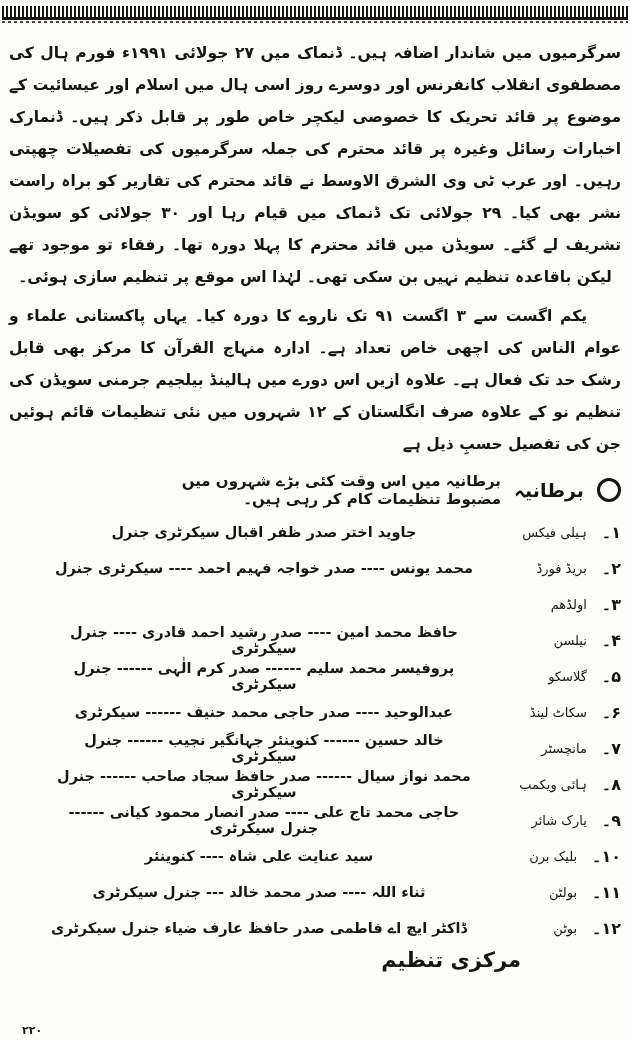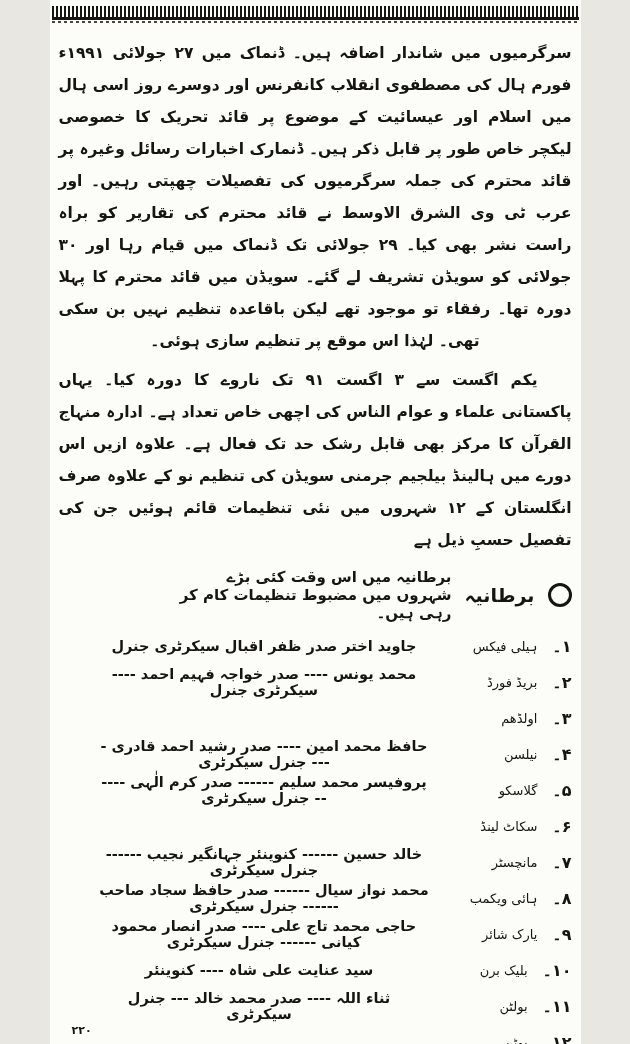--- a/index.html
+++ b/index.html
@@ -1,20 +1,20 @@
 <!DOCTYPE html>
 <html lang="ur" dir="rtl"><head>
 <meta charset="utf-8">
 <style>
   * { margin: 0; padding: 0; box-sizing: border-box; }
   html, body { background: #e9e7e2; }
   body { font-family: "DejaVu Sans", sans-serif; }
   .page {
     position: relative;
-    width: 531px; height: 1044px;
+    width: 630px; height: 1044px;
     margin: 0 auto;
     background: #fcfcf9;
     color: #171512;
     direction: rtl;
     overflow: hidden;
   }
   .top-border {
     margin: 6px 2px 0 2px;
     height: 14px;
     background: repeating-linear-gradient(90deg, #171512 0 2px, #fcfcf9 2px 4px);
@@ -120,20 +120,21 @@
         <span class="org-detail">حافظ محمد امین ---- صدر رشید احمد قادری ---- جنرل سیکرٹری</span>
       </div>
       <div class="org-row">
         <span class="org-num">۵۔</span>
         <span class="org-city">گلاسکو</span>
         <span class="org-detail">پروفیسر محمد سلیم ------ صدر کرم الٰہی ------ جنرل سیکرٹری</span>
       </div>
       <div class="org-row">
         <span class="org-num">۶۔</span>
         <span class="org-city">سکاٹ لینڈ</span>
+        <span class="org-detail">عبدالوحید ---- صدر حاجی محمد حنیف ------ سیکرٹری</span>
       </div>
       <div class="org-row">
         <span class="org-num">۷۔</span>
         <span class="org-city">مانچسٹر</span>
         <span class="org-detail">خالد حسین ------ کنوینئر جہانگیر نجیب ------ جنرل سیکرٹری</span>
       </div>
       <div class="org-row">
         <span class="org-num">۸۔</span>
         <span class="org-city">ہائی ویکمب</span>
         <span class="org-detail">محمد نواز سیال ------ صدر حافظ سجاد صاحب ------ جنرل سیکرٹری</span>
@@ -149,20 +150,21 @@
         <span class="org-detail">سید عنایت علی شاہ ---- کنوینئر</span>
       </div>
       <div class="org-row">
         <span class="org-num">۱۱۔</span>
         <span class="org-city">بولٹن</span>
         <span class="org-detail">ثناء اللہ ---- صدر محمد خالد --- جنرل سیکرٹری</span>
       </div>
       <div class="org-row">
         <span class="org-num">۱۲۔</span>
         <span class="org-city">بوٹن</span>
+        <span class="org-detail">ڈاکٹر ایچ اے فاطمی صدر حافظ عارف ضیاء جنرل سیکرٹری</span>
       </div>
     </div>
 
     <div class="central-heading">مرکزی تنظیم</div>
 
 
   </div>
 
   <div class="page-number">۲۲۰</div>
 </div>

